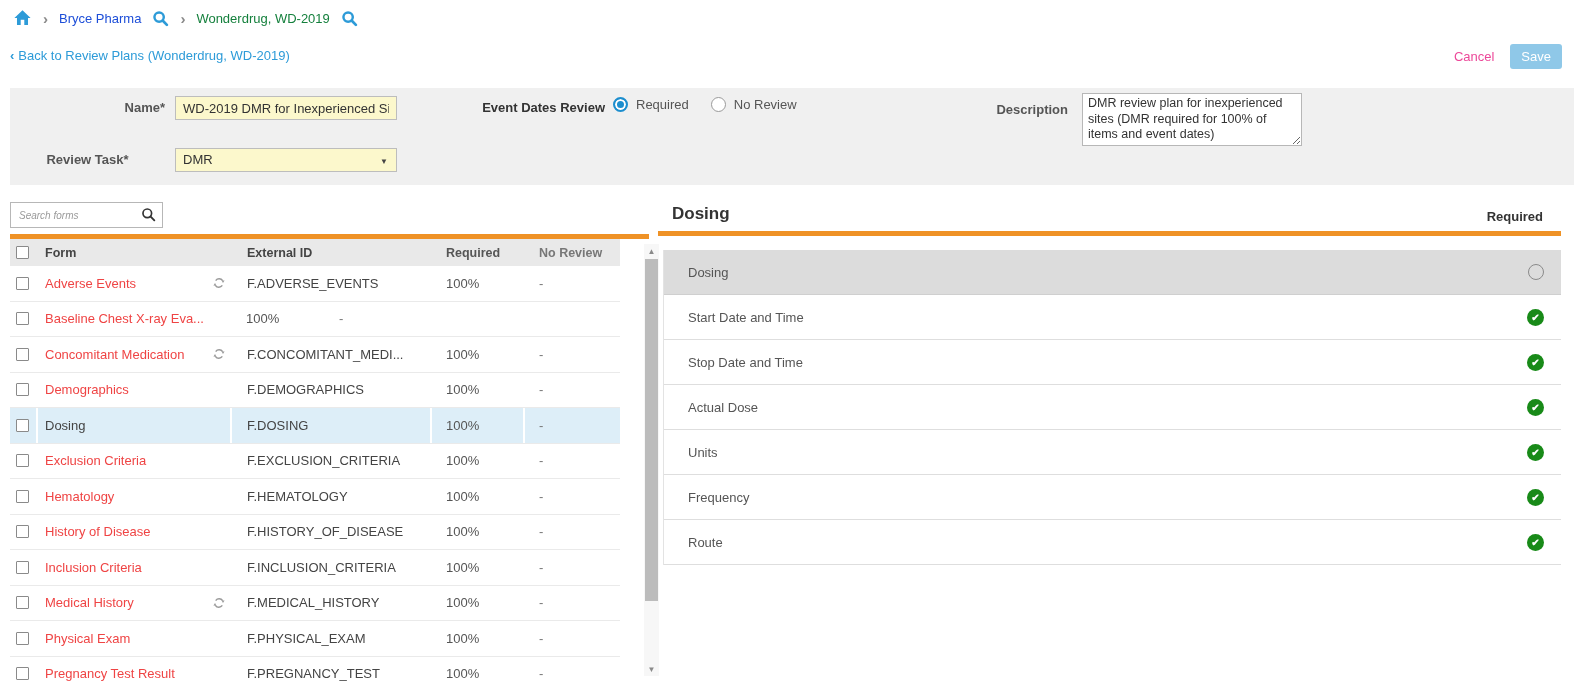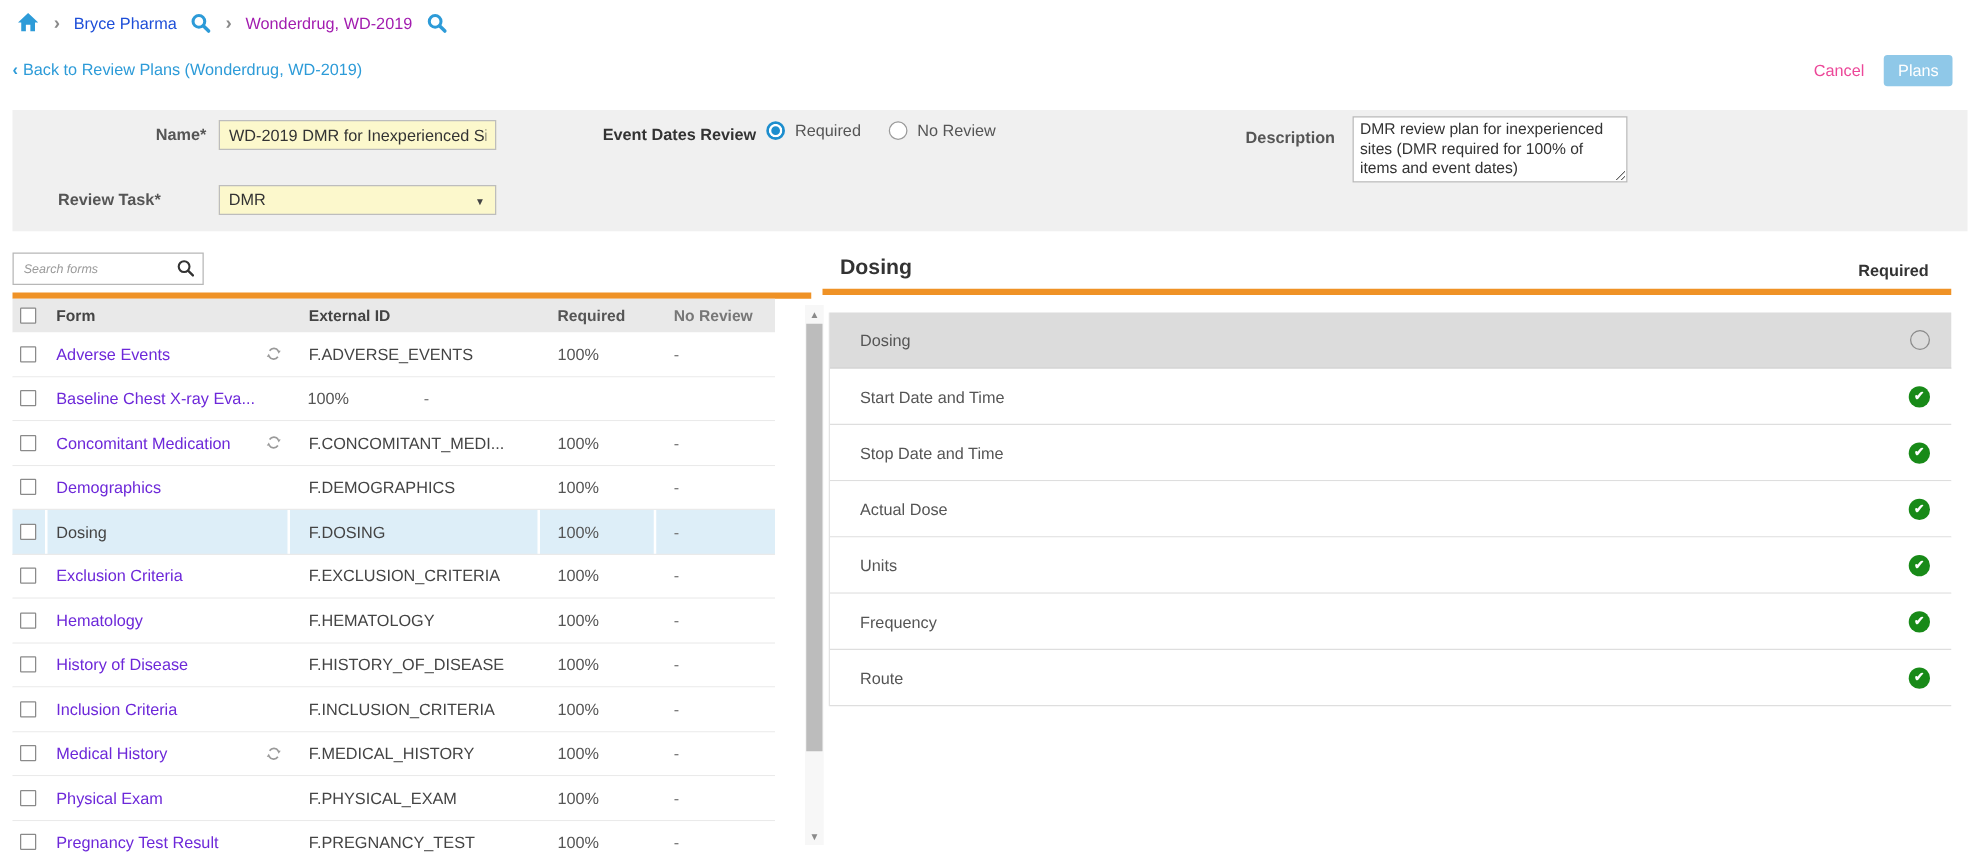--- a/index.html
+++ b/index.html
@@ -3,21 +3,21 @@
 <meta charset="utf-8">
 <style>
   * { margin:0; padding:0; box-sizing:border-box; }
   html,body { width:1584px; height:683px; overflow:hidden; background:#fff;
               font-family:"Liberation Sans", sans-serif; font-size:13px; color:#444; }
 
   
   .crumbbar { position:absolute; top:0; left:0; width:1584px; height:36px;
               display:flex; align-items:center; padding-left:13px; gap:11px; background:#fff; }
   .crumb-link { color:#1d4ed8; text-decoration:none; cursor:pointer; }
-  .crumb-text { color:#a21caf; }
+  .crumb-text { color:#15803d; }
   .crumb-sep  { color:#8a8a8a; font-size:15px; font-weight:bold; line-height:1; }
   .icon-btn { display:inline-flex; align-items:center; cursor:pointer; }
 
   
   .back-row { position:absolute; top:48px; left:10px; }
   .back-link { color:#2d9bd8; text-decoration:none; cursor:pointer; }
   .back-arrow { font-weight:bold; margin-right:4px; }
   .actions { position:absolute; top:44px; right:22px; display:flex; align-items:center; gap:16px; }
   .cancel-link { color:#ec4899; cursor:pointer; text-decoration:none; }
   .save-btn { background:#8fc8e8; color:#fff; border:none; border-radius:3px;
@@ -59,21 +59,21 @@
   .trow.selected { background:#ddeef8; }
   .c { height:100%; display:flex; align-items:center; }
   .c-cb   { width:28px; justify-content:flex-start; padding-left:6px; }
   .c-form { width:194px; padding-left:7px; position:relative; }
   .c-ext  { width:200px; padding-left:15px; color:#444; }
   .c-req  { width:93px;  padding-left:14px; color:#555; }
   .c-nor  { width:95px;  padding-left:14px; color:#777; }
   .trow.selected .c { border-right:2px solid #fff; }
   .trow.selected .c:last-child { border-right:none; }
   .cb { width:13px; height:13px; border:1px solid #8a8a8a; background:#fff; display:inline-block; border-radius:1px; }
-  .flink { color:#6d28d9; text-decoration:none; cursor:pointer; }
+  .flink { color:#ef4444; text-decoration:none; cursor:pointer; }
   .fplain { color:#444; }
   .rep-icon { margin-left:auto; margin-right:6px; display:inline-flex; }
 
   
   .scrollbar { position:absolute; left:644px; top:244px; width:15px; height:432px; background:#f7f7f7; }
   .scroll-btn { position:absolute; left:0; width:15px; height:14px; display:flex; align-items:center;
                 justify-content:center; font-size:8px; color:#8a8a8a; cursor:pointer; }
   .scroll-up { top:0; } .scroll-down { bottom:0; }
   .scroll-thumb { position:absolute; left:1px; top:15px; width:13px; height:342px; background:#bcbcbc; cursor:pointer; }
 
@@ -115,21 +115,21 @@
         <line x1="10.2" y1="10.2" x2="14" y2="14" stroke="#2d9bd8" stroke-width="2.6" stroke-linecap="round"></line>
       </svg>
   </span>
 </div>
 
 <div class="back-row">
   <a class="back-link"><span class="back-arrow">‹</span><span>Back to Review Plans (Wonderdrug, WD-2019)</span></a>
 </div>
 <div class="actions">
   <a class="cancel-link">Cancel</a>
-  <button class="save-btn">Plans</button>
+  <button class="save-btn">Save</button>
 </div>
 
 <div class="form-panel">
   <span class="flabel lbl-name">Name*</span>
   <input class="yellow-input" value="WD-2019 DMR for Inexperienced Sites" style="">
 
   <span class="flabel lbl-review-task">Review Task*</span>
   <div class="select-box">
     <span>DMR</span>
     <span class="select-caret">▼</span>

